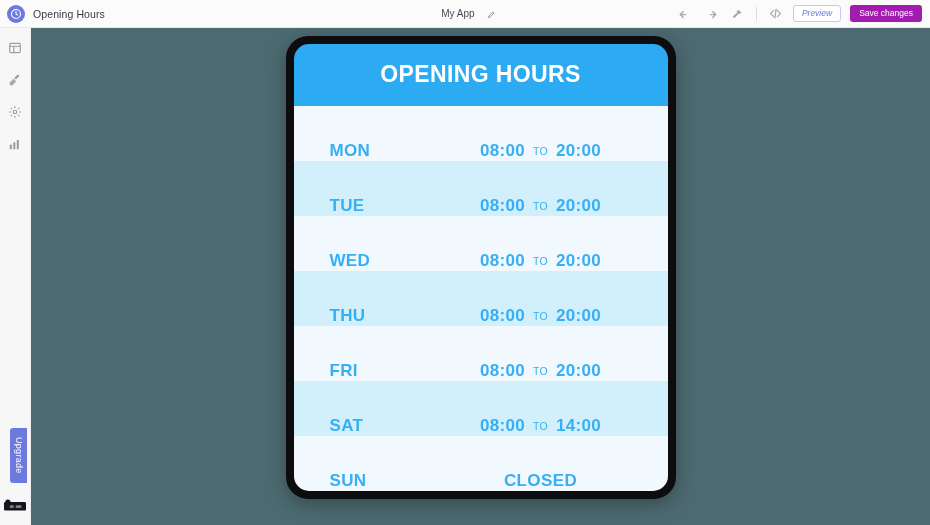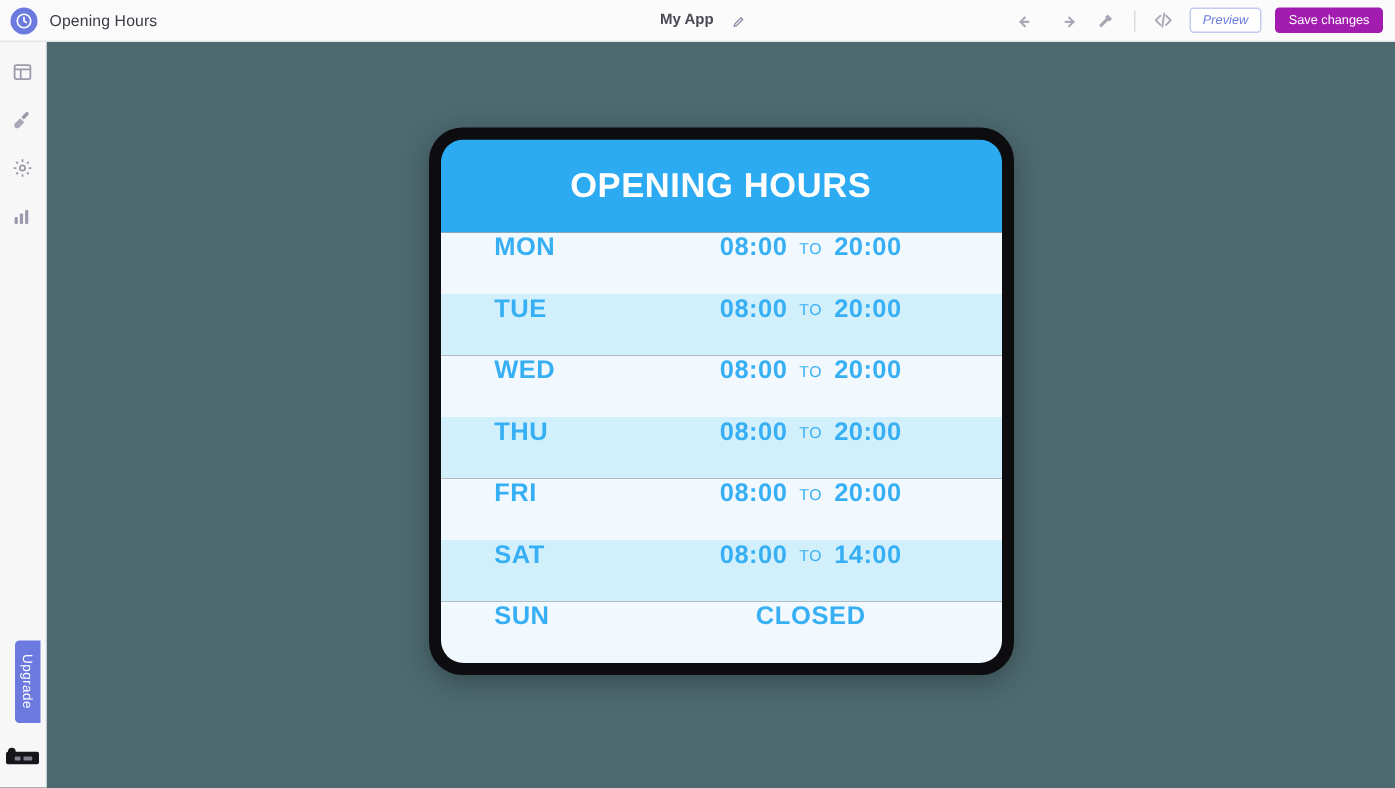--- a/index.html
+++ b/index.html
@@ -22,21 +22,21 @@
   .tb-left { display: flex; align-items: center; gap: 8px; padding-left: 7px; width: 260px; }
   .app-logo {
     width: 18px; height: 18px; border-radius: 50%;
     background: #6c7ae0;
     display: flex; align-items: center; justify-content: center;
     flex: none;
   }
   .app-logo svg { display:block; }
   .doc-title { font-size: 10.5px; color: #3b3b46; letter-spacing: .1px; white-space: nowrap; }
 
-  .tb-center { flex: 1; display: flex; align-items: flex-end; justify-content: center; gap: 12px; font-weight: bold; }
+  .tb-center { flex: 1; display: flex; align-items: flex-end; justify-content: center; gap: 12px; }
   .app-name { font-size: 10px; color: #4a4a57; }
   .pencil-icon { color: #8e8ea8; display:flex; }
 
   .tb-right { display: flex; align-items: center; gap: 9px; padding-right: 8px; }
   .tb-icon { width: 17px; height: 17px; display: flex; align-items: center; justify-content: center; color: #a7a7b6; cursor: pointer; }
   .tb-divider { width: 1px; height: 14px; background: #dcdce4; margin: 0 1px; }
   .btn-preview {
     font-size: 8.5px; color: #6c7ae0;
     border: 1px solid #c3c9ef; border-radius: 3px;
     background: #fff; padding: 3px 8px; cursor: pointer;
@@ -102,22 +102,22 @@
     background: #2cabf2;
     color: #ffffff;
     text-align: center;
     font-size: 23px;
     font-weight: bold;
     letter-spacing: .4px;
     padding: 17px 0 18px 0;
   }
 
   .row {
-    display: flex; align-items: flex-start;
-    height: 41px;
+    display: flex; align-items: flex-end;
+    height: 55px;
     padding: 0 36px;
   }
   .row.odd  { background: #f1f8fe; }
   .row.even { background: #d2f0fb; }
 
   .day {
     color: #37aff4;
     font-size: 17px;
     font-weight: bold;
     letter-spacing: .3px;

